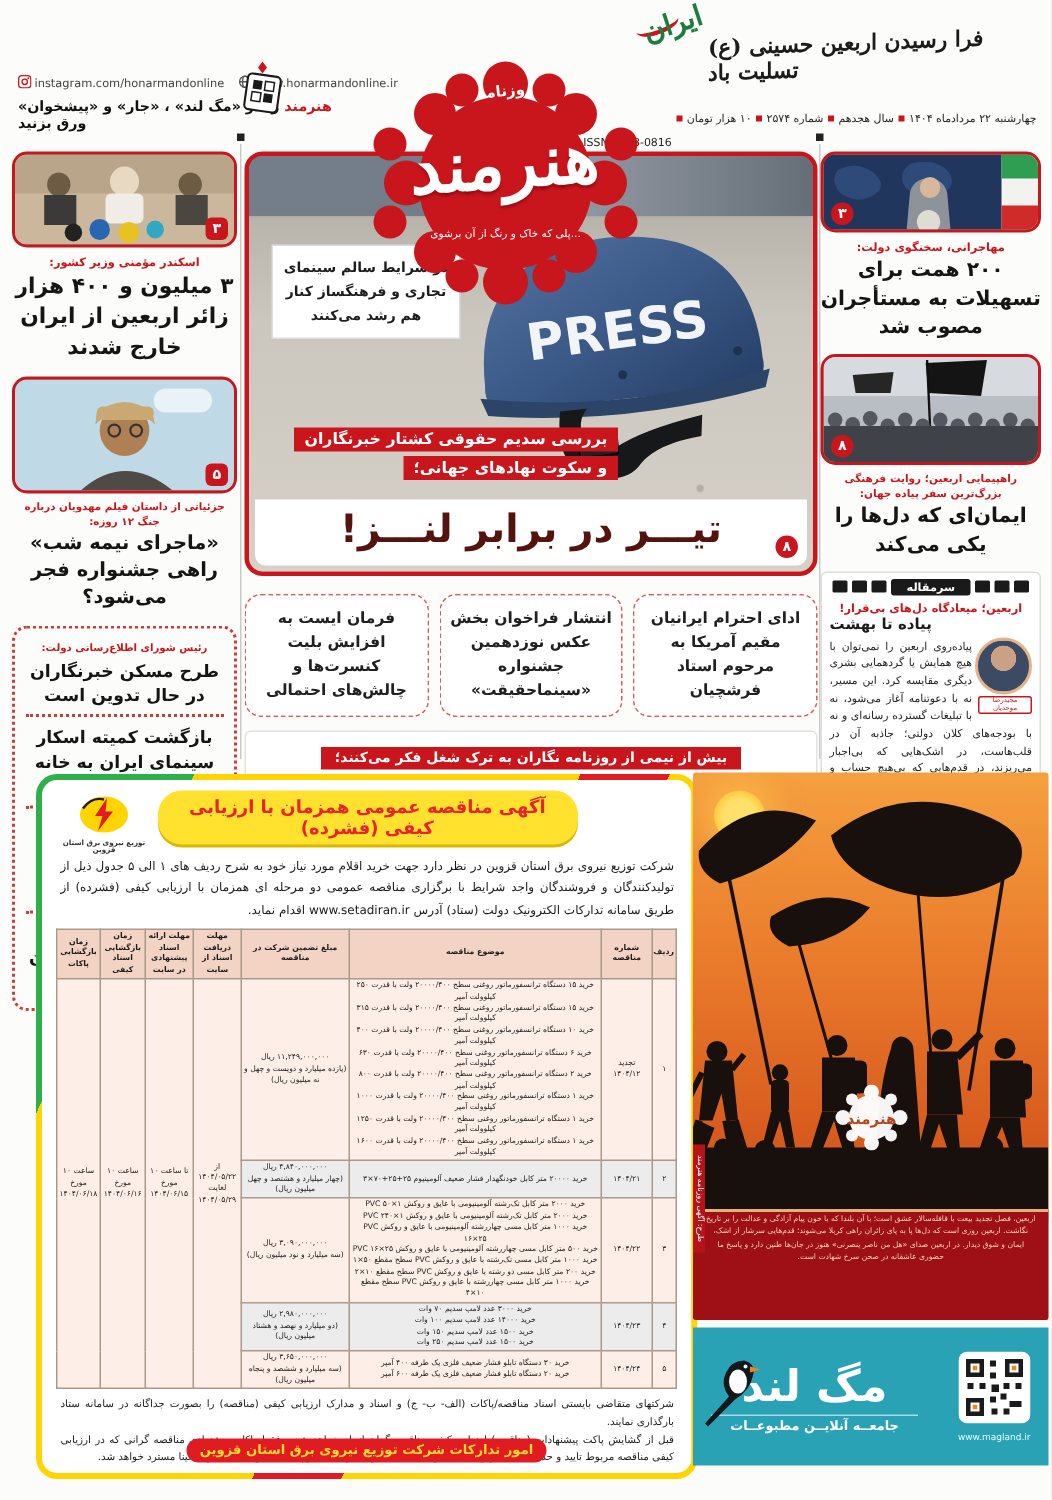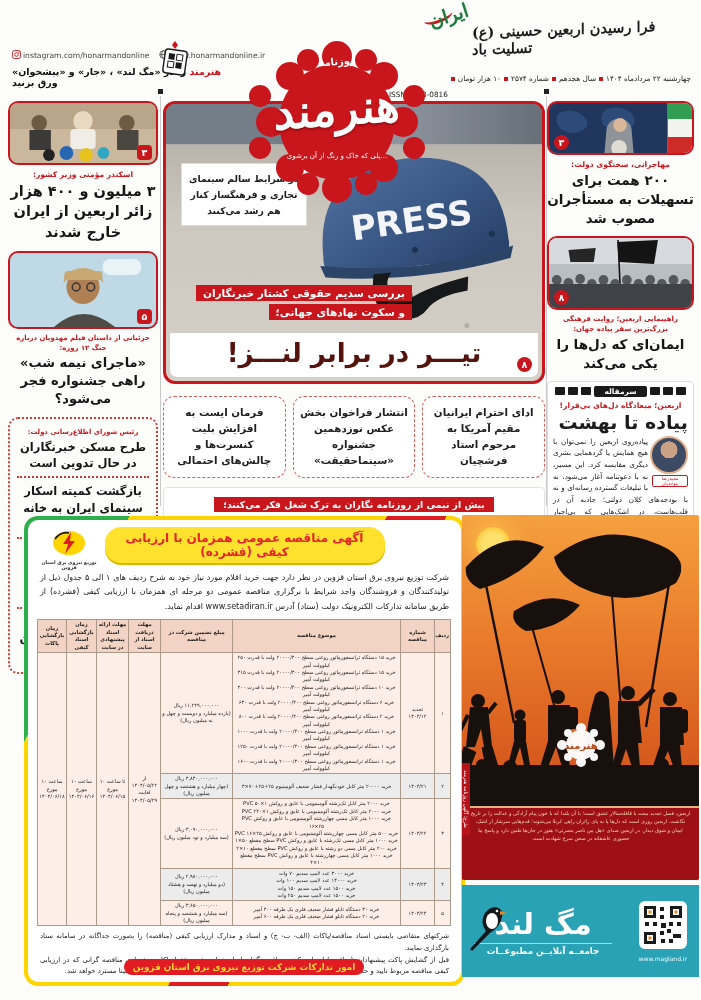--- a/index.html
+++ b/index.html
@@ -46,21 +46,21 @@
   .brief{padding:4px 0 5px;}
   .brief + .brief{border-top:2px dotted #d23a36;}
   .brief .headline{font-size:11.5px;}
   .brief .kicker{font-size:6.8px;margin-top:0;}
   
   .editorial{margin-top:8px;border:1px solid #ddd;border-radius:4px;padding:4px 5px 3px;background:#fff;}
   .ed-bar{display:flex;align-items:center;justify-content:center;gap:3px;}
   .ed-bar .cell{width:10px;height:8px;background:#1a1a1a;border-radius:1px;}
   .ed-label{background:#1a1a1a;color:#fff;font-size:7.5px;font-weight:bold;padding:1px 10px;border-radius:2px;}
   .ed-kicker{color:#c9161d;font-size:7.6px;font-weight:bold;text-align:center;margin-top:4px;}
-  .ed-title{font-size:19px;font-weight:900;text-align:right;margin:1px 0 3px;}
+  .ed-title{font-size:10px;font-weight:900;text-align:left;margin:1px 0 3px;}
   .ed-avatar{float:right;width:36px;margin-left:4px;text-align:center;}
   .ed-avatar .ph{width:34px;height:34px;border-radius:50%;border:2px solid #e3b28a;
       background:radial-gradient(circle at 50% 35%,#caa184 0 30%,#3c4a63 31% 100%);}
   .ed-avatar .nm{font-size:4.6px;border:1px solid #c9161d;color:#c9161d;border-radius:2px;margin-top:1px;padding:0 1px;}
   .ed-body{font-size:7.2px;line-height:1.62;text-align:justify;color:#222;}
   .ed-foot{font-size:7.4px;font-weight:bold;text-align:left;margin-top:1px;}
   
   .col-center{position:absolute;left:163px;top:101px;width:382px;}
   .lead-card{position:relative;height:277px;border:3px solid #c9161d;border-radius:12px;overflow:hidden;
       background:

